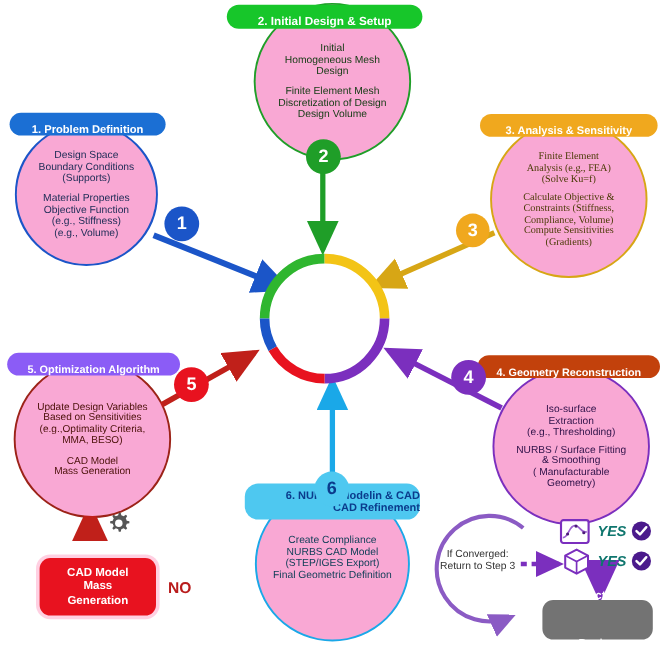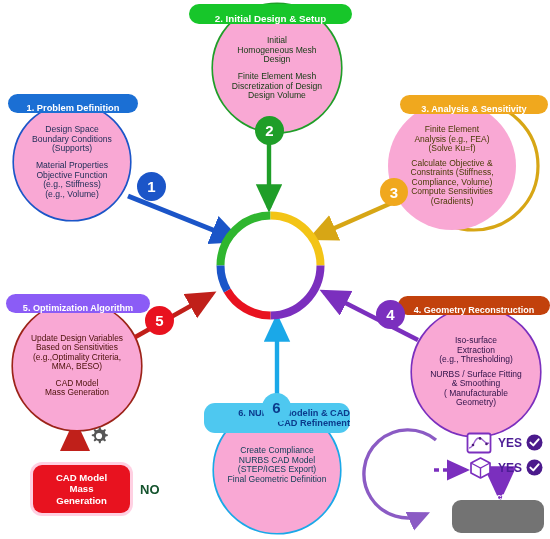--- a/index.html
+++ b/index.html
@@ -42,33 +42,33 @@
   #hub .hubtext{
     position:absolute;left:50%;top:50%;transform:translate(-50%,-50%);
     width:100%;text-align:center;font-weight:bold;font-size:14.5px;
     line-height:1.18;color:#111;
   }
 
   
   .conv-label{
     position:absolute;text-align:center;color:#333;line-height:1.2;z-index:25;
   }
-  .yes-txt{position:absolute;font-weight:bold;color:#4c1d95;z-index:25;}
+  .yes-txt{position:absolute;font-weight:bold;color:#0f766e;z-index:25;font-style:italic;}
   .mfg-box{
     position:absolute;border-radius:9px;background:#737373;color:#fff;
     font-weight:bold;text-align:center;display:flex;align-items:center;
     justify-content:center;line-height:1.2;z-index:25;gap:28px;
   }
   .cad-box{
     position:absolute;border-radius:9px;background:#e8121f;color:#fff;
     font-weight:bold;text-align:center;display:flex;align-items:center;
     justify-content:center;line-height:1.2;z-index:25;
     box-shadow:0 0 0 3px rgba(255,150,190,.45);
   }
-  .no-txt{position:absolute;font-weight:bold;color:#14532d;z-index:25;}
+  .no-txt{position:absolute;font-weight:bold;color:#b91c1c;z-index:25;}
   .icon-abs{position:absolute;z-index:26;}
 </style>
 </head>
 <body>
 
 <div id="stage">
 
   <svg class="svg-layer" viewBox="0 0 550 539">
     <defs>
       <marker id="ah-blue" markerWidth="7" markerHeight="7" refX="5.4" refY="3" orient="auto">
@@ -164,21 +164,21 @@
       <p>Design Volume</p>
     </div>
   </div>
   <div class="pill" style="left:189px;top:4px;width:163px;height:20px;background:#17c62a;font-size:9.8px;">
     <span>2. Initial Design &amp; Setup</span>
   </div>
   <div class="badge" style="left:255px;top:116px;width:29px;height:29px;background:#1f9e28;font-size:15px;">
     <span>2</span>
   </div>
 
-  <div class="node" style="left:388px;top:102px;width:128px;height:128px;">
+  <div class="node" style="left:410px;top:102px;width:128px;height:128px;font-family:Liberation Serif, serif;">
     <div class="body" style="font-size:8.5px;color:#4a3a05;">
       <p>Finite Element</p>
       <p>Analysis (e.g., FEA)</p>
       <p>(Solve Ku=f)</p>
       <div class="gap" style="height:5px;"></div>
       <p>Calculate Objective &amp;</p>
       <p>Constraints (Stiffness,</p>
       <p>Compliance, Volume)</p>
       <p>Compute Sensitivities</p>
       <p>(Gradients)</p>
@@ -237,20 +237,24 @@
     </div>
   </div>
   <div class="pill" style="left:204px;top:403px;width:146px;height:30px;background:#4ec8f0;font-size:9.2px;flex-direction:column;color:#0b3b8c;">
     <span>6. NURBS Modelin &amp; CAD</span>
     <span>CAD Refinement</span>
   </div>
   <div class="badge" style="left:262px;top:393px;width:29px;height:29px;background:#4ec8f0;font-size:15px;color:#0b3b8c;">
     <span>6</span>
   </div>
 
+  <div class="conv-label" style="left:352px;top:456px;width:92px;font-size:8.6px;">
+    <div>If Converged:</div>
+    <div>Return to Step 3</div>
+  </div>
 
   <svg class="icon-abs" style="left:466px;top:432px;" width="26" height="22" viewBox="0 0 26 22">
     <rect x="1.5" y="1.5" width="23" height="19" rx="2" fill="#ffffff" stroke="#7b2fbe" stroke-width="1.8"></rect>
     <path d="M3,16 C8,16 8,6 13,6 C18,6 18,13 23,11" fill="none" stroke="#9b5fd0" stroke-width="1.4"></path>
     <circle cx="7" cy="13" r="1.3" fill="#4b1a78"></circle>
     <circle cx="14" cy="6.4" r="1.3" fill="#4b1a78"></circle>
     <circle cx="20.5" cy="12" r="1.3" fill="#4b1a78"></circle>
   </svg>
   <div class="yes-txt" style="left:498px;top:436px;font-size:12px;">YES</div>
   <svg class="icon-abs" style="left:526px;top:434px;" width="17" height="17" viewBox="0 0 17 17">

